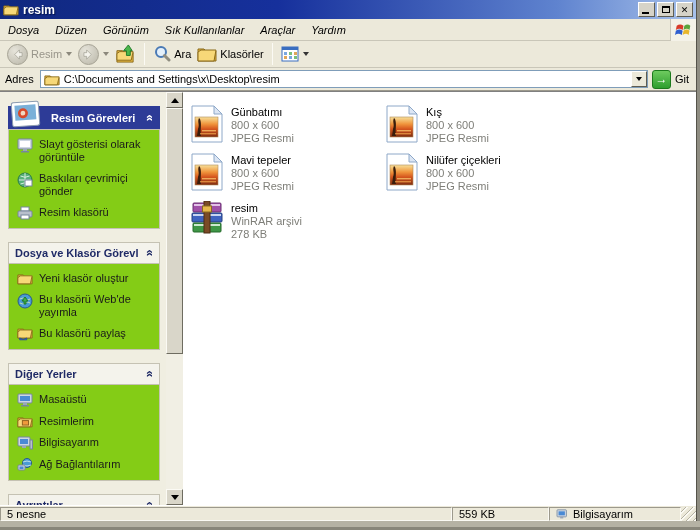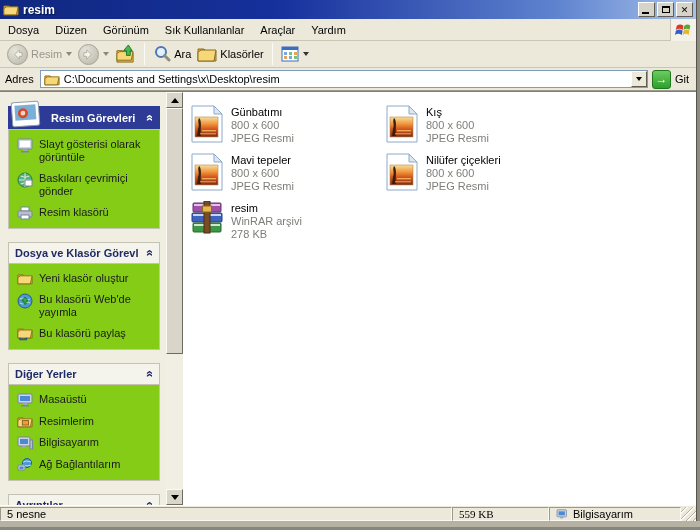--- a/index.html
+++ b/index.html
@@ -16,21 +16,21 @@
     text-shadow:1px 1px 1px #00124a; }
   .winbtn { width:17px; height:15px; margin-left:2px; background:#D6D3C8;
     border:1px solid; border-color:#fff #5f5d52 #5f5d52 #fff; position:relative; cursor:default;
     display:flex; align-items:center; justify-content:center; font-size:9px; font-weight:bold; color:#000; }
   .glyph-min { position:absolute; left:3px; bottom:2px; width:7px; height:2px; background:#000; }
   .glyph-max { width:8px; height:7px; border:1px solid #000; border-top:2px solid #000; }
 
   
   .menubar { position:absolute; left:0; top:19px; width:100%; height:22px; background:#ECE9DA;
     border-bottom:1px solid #c9c6b8; display:flex; align-items:center; }
-  .menu-item { padding:3px 8px; color:#000; cursor:default; }
+  .menu-item { padding:3px 8px; color:#000; cursor:default;font-style:italic; }
   .menu-logo { margin-left:auto; width:26px; height:22px; display:flex; align-items:center;
     justify-content:center; border-left:1px solid #c9c6b8; background:#f4f2e8; }
 
   
   .toolbar { position:absolute; left:0; top:41px; width:100%; height:27px; background:#ECE9DA;
     border-bottom:1px solid #c9c6b8; display:flex; align-items:center; padding:0 4px; }
   .tb-btn { display:flex; align-items:center; gap:3px; padding:2px 3px; border-radius:2px; }
   .nav-circle { width:21px; height:21px; border-radius:50%; border:1px solid #a5a294;
     background:radial-gradient(circle at 35% 30%,#e6e4da,#b9b6a8); display:flex; align-items:center; justify-content:center; }
   .nav-circle svg { display:block; }
@@ -91,21 +91,21 @@
   .tile-text { padding-top:1px; }
   .tile-name { color:#000; line-height:13px; }
   .tile-meta { color:#7e7e78; line-height:13px; }
 
   
   .statusbar { position:absolute; left:0; top:505px; width:100%; height:16px; background:#ECE9DA;
     border-top:1px solid #fff; display:flex; }
   .st-panel { border:1px solid; border-color:#9c998c #fbfaf4 #fbfaf4 #9c998c; height:14px; margin-top:1px;
     display:flex; align-items:center; padding:0 6px; color:#000; }
   .st-1 { width:452px;text-align:center; }
-  .st-2 { width:97px;font-family:Liberation Serif, serif; }
+  .st-2 { width:97px; }
   .st-3 { flex:1; gap:4px; }
   .grip { width:15px; height:14px; margin-top:1px;
     background:repeating-linear-gradient(135deg,transparent 0 3px,#b4b1a2 3px 4px,#fbfaf4 4px 5px); }
 
   .bottom-strip { position:absolute; left:0; top:521px; width:700px; height:9px;
     background:linear-gradient(180deg,#b5b2a4 0 6px,#88867a 6px 9px); }
 </style>
 </head>
 <body>
 

